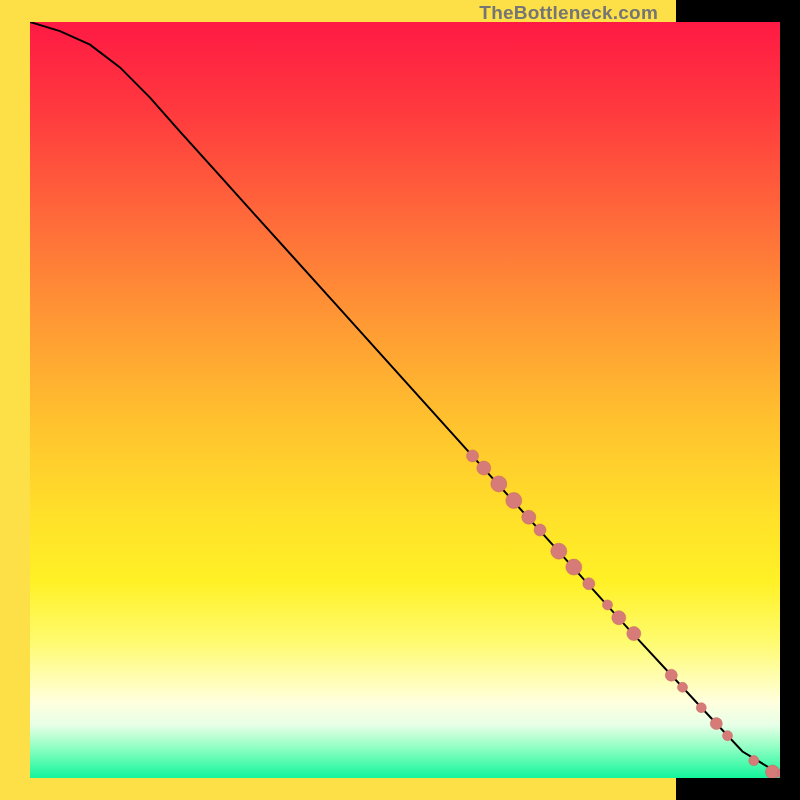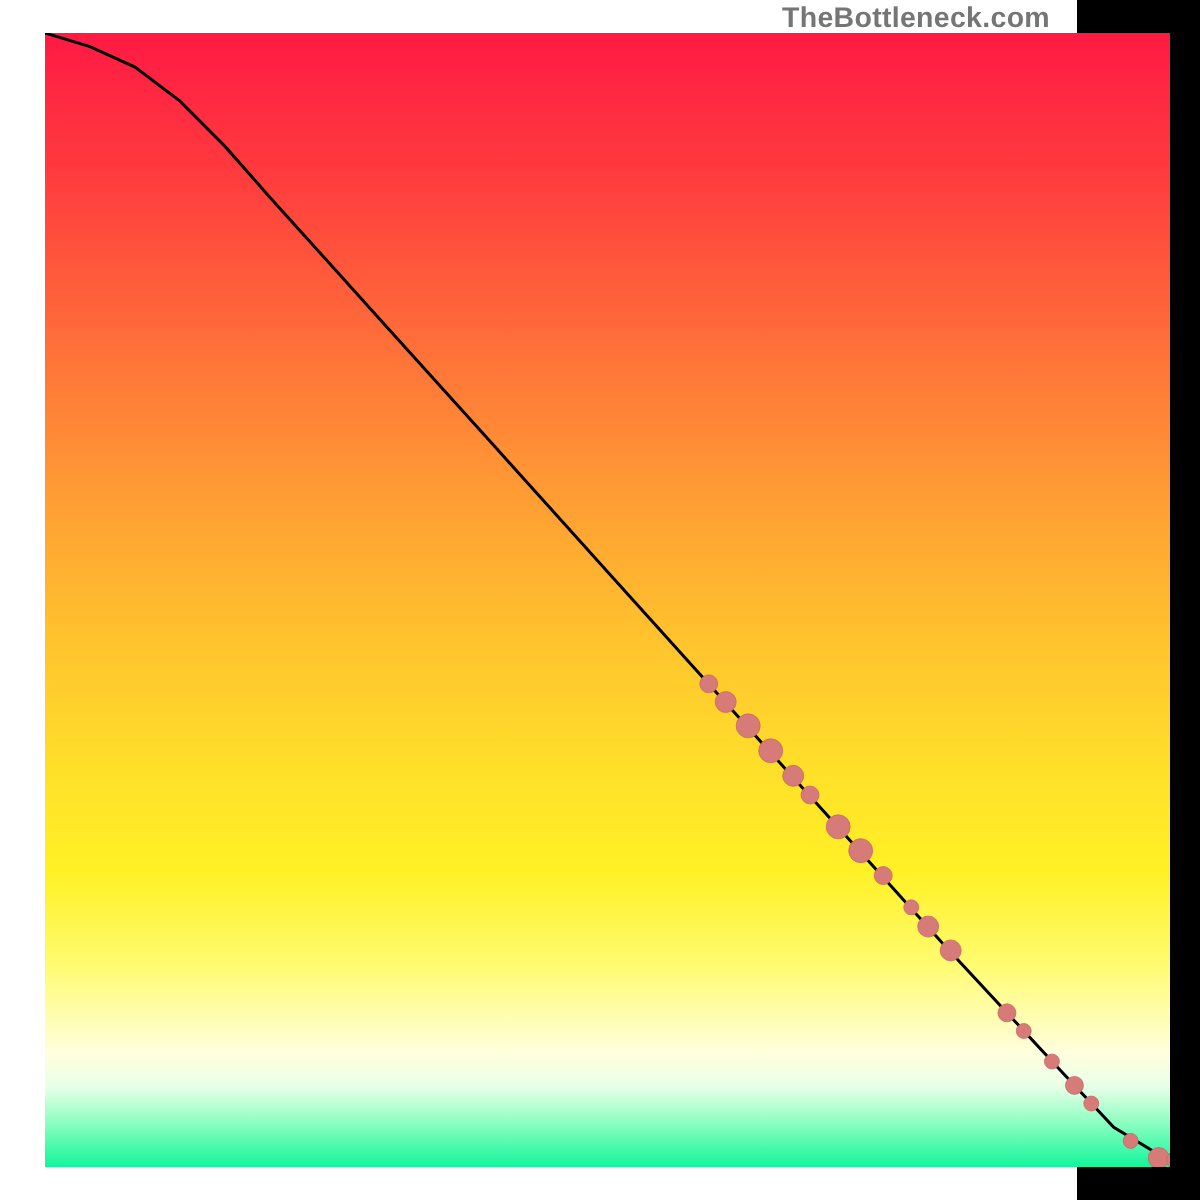--- a/index.html
+++ b/index.html
@@ -7,22 +7,21 @@
     padding: 0;
     width: 800px;
     height: 800px;
     background: #000;
     overflow: hidden;
   }
   .stage {
     position: relative;
     width: 676px;
     height: 800px;
-    background: #ffffff;
-    padding-left: 42px;
+    background: #fde047;
   }
   .plot {
     position: absolute;
     left: 30px;
     top: 22px;
     width: 750px;
     height: 756px;
     background: linear-gradient(to bottom,
       #ff1a44 0%,
       #ff3a3e 12%,

